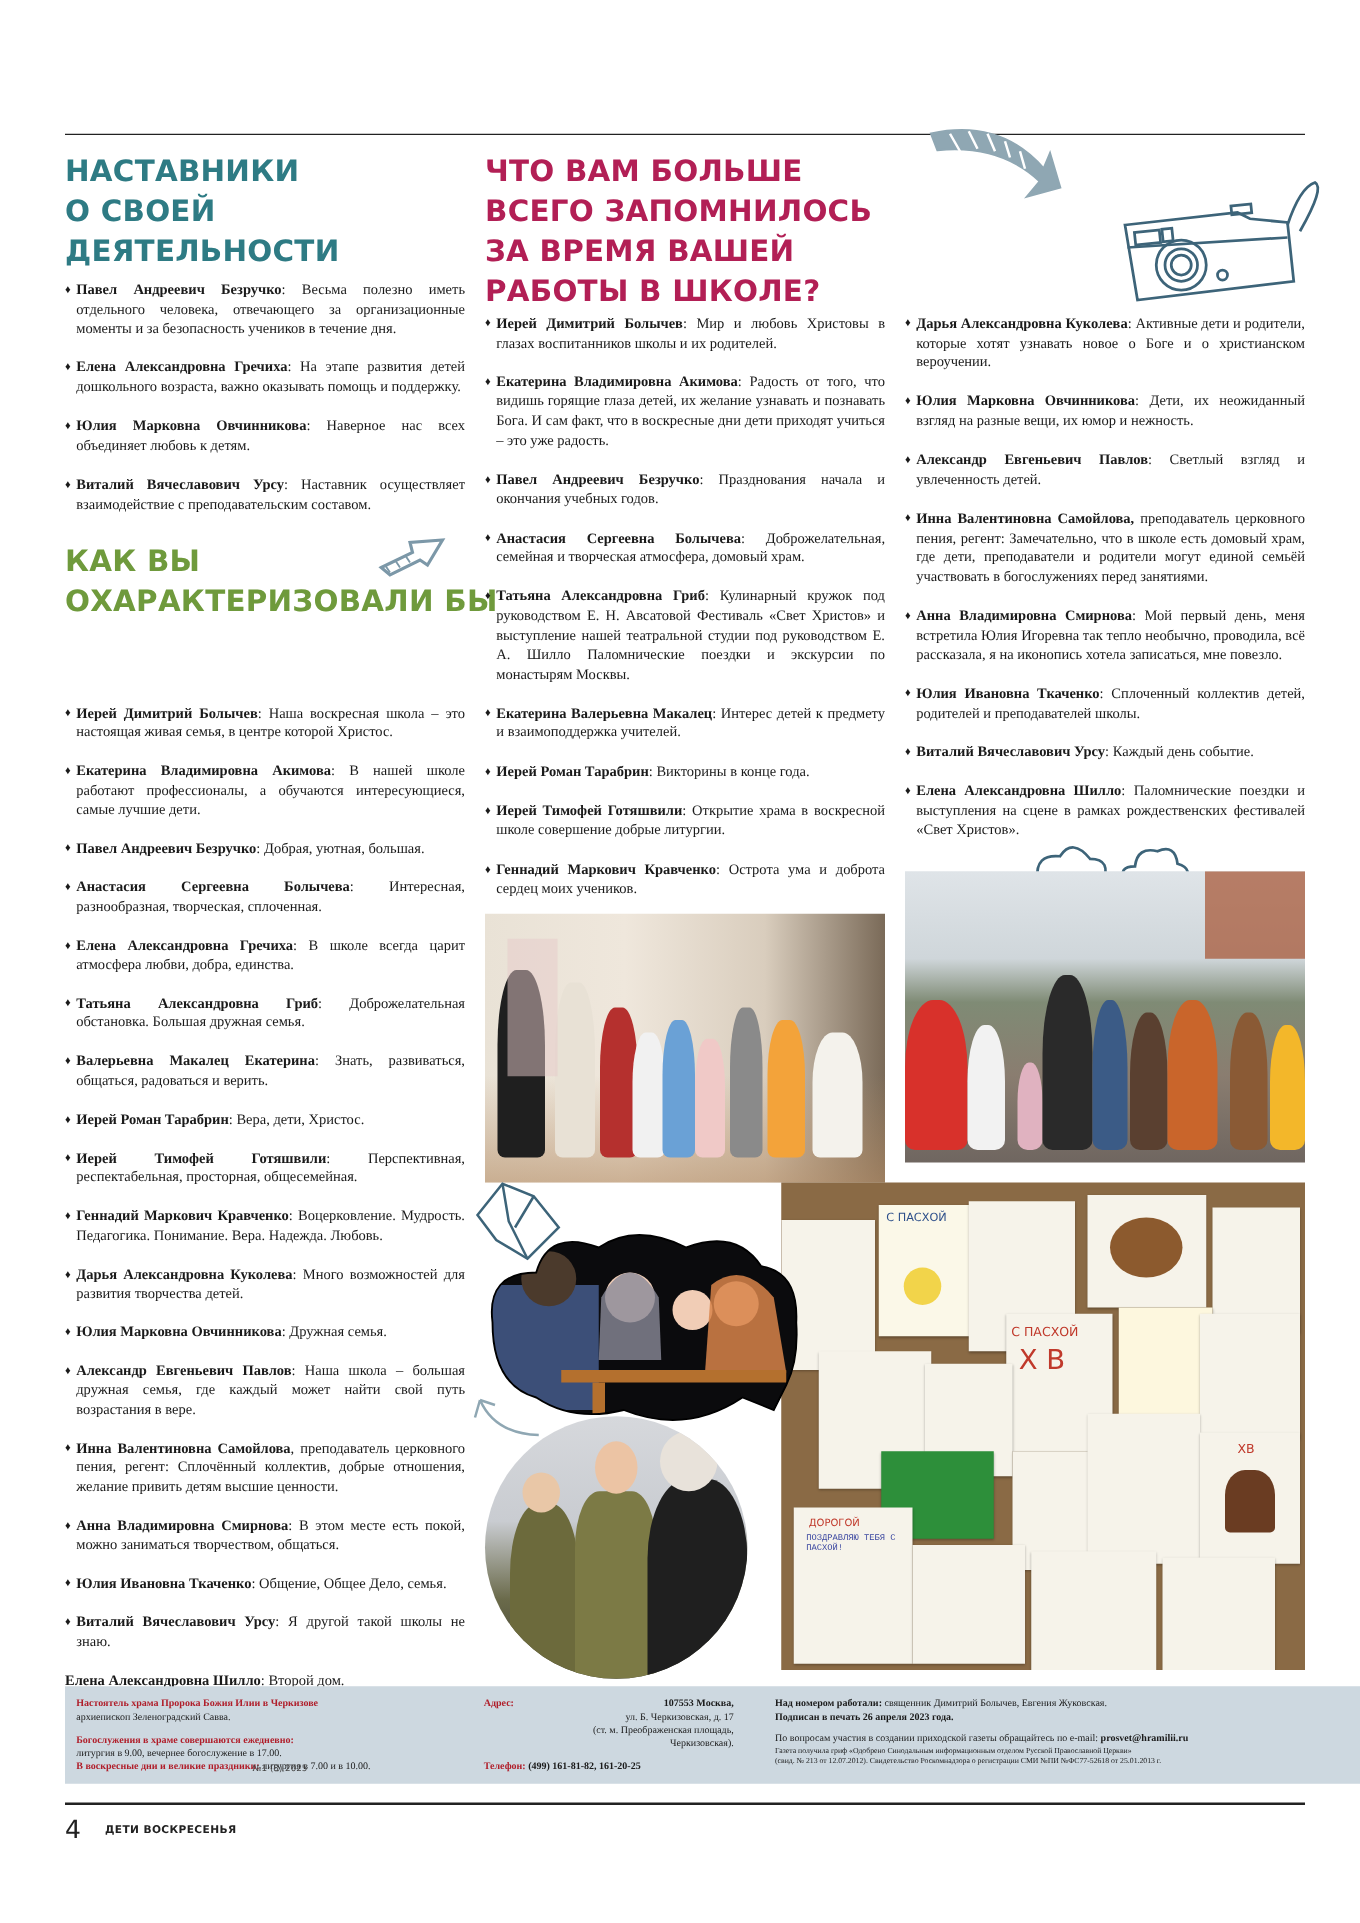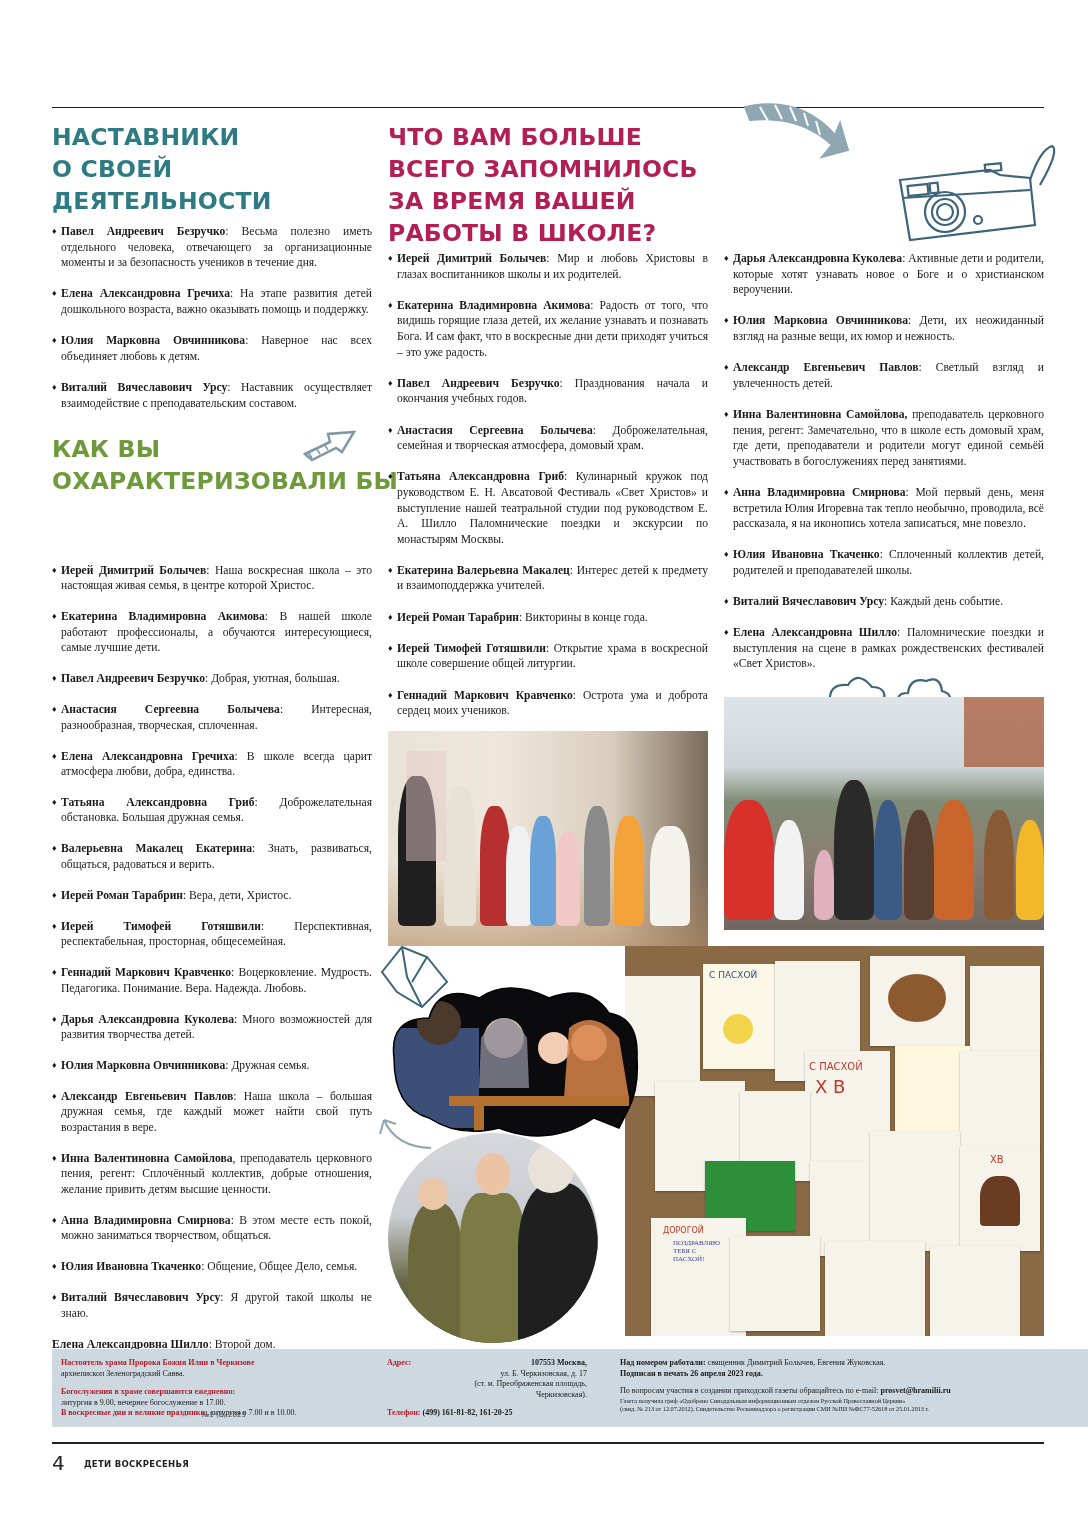--- a/index.html
+++ b/index.html
@@ -129,21 +129,21 @@
 </div>
 
 <div class="col" style="left:388px;top:251px;width:320px;" id="list-s3a">
     <div class="entry"><span class="bullet">♦</span><b>Иерей Димитрий Болычев</b><span>: Мир и любовь Христовы в глазах воспитанников школы и их родителей.</span></div>
     <div class="entry"><span class="bullet">♦</span><b>Екатерина Владимировна Акимова</b><span>: Радость от того, что видишь горящие глаза детей, их желание узнавать и познавать Бога. И сам факт, что в воскресные дни дети приходят учиться – это уже радость.</span></div>
     <div class="entry"><span class="bullet">♦</span><b>Павел Андреевич Безручко</b><span>: Празднования начала и окончания учебных годов.</span></div>
     <div class="entry"><span class="bullet">♦</span><b>Анастасия Сергеевна Болычева</b><span>: Доброжелательная, семейная и творческая атмосфера, домовый храм.</span></div>
     <div class="entry"><span class="bullet">♦</span><b>Татьяна Александровна Гриб</b><span>: Кулинарный кружок под руководством Е. Н. Авсатовой Фестиваль «Свет Христов» и выступление нашей театральной студии под руководством Е. А. Шилло Паломнические поездки и экскурсии по монастырям Москвы.</span></div>
     <div class="entry"><span class="bullet">♦</span><b>Екатерина Валерьевна Макалец</b><span>: Интерес детей к предмету и взаимоподдержка учителей.</span></div>
     <div class="entry"><span class="bullet">♦</span><b>Иерей Роман Тарабрин</b><span>: Викторины в конце года.</span></div>
-    <div class="entry"><span class="bullet">♦</span><b>Иерей Тимофей Готяшвили</b><span>: Открытие храма в воскресной школе совершение общей литургии.</span></div>
+    <div class="entry"><span class="bullet">♦</span><b>Иерей Тимофей Готяшвили</b><span>: Открытие храма в воскресной школе совершение добрые литургии.</span></div>
     <div class="entry"><span class="bullet">♦</span><b>Геннадий Маркович Кравченко</b><span>: Острота ума и доброта сердец моих учеников.</span></div>
   </div>
 <div class="col" style="left:724px;top:251px;width:320px;" id="list-s3b">
     <div class="entry"><span class="bullet">♦</span><b>Дарья Александровна Куколева</b><span>: Активные дети и родители, которые хотят узнавать новое о Боге и о христианском вероучении.</span></div>
     <div class="entry"><span class="bullet">♦</span><b>Юлия Марковна Овчинникова</b><span>: Дети, их неожиданный взгляд на разные вещи, их юмор и нежность.</span></div>
     <div class="entry"><span class="bullet">♦</span><b>Александр Евгеньевич Павлов</b><span>: Светлый взгляд и увлеченность детей.</span></div>
     <div class="entry"><span class="bullet">♦</span><b>Инна Валентиновна Самойлова,</b><span> преподаватель церковного пения, регент: Замечательно, что в школе есть домовый храм, где дети, преподаватели и родители могут единой семьёй участвовать в богослужениях перед занятиями.</span></div>
     <div class="entry"><span class="bullet">♦</span><b>Анна Владимировна Смирнова</b><span>: Мой первый день, меня встретила Юлия Игоревна так тепло необычно, проводила, всё рассказала, я на иконопись хотела записаться, мне повезло.</span></div>
     <div class="entry"><span class="bullet">♦</span><b>Юлия Ивановна Ткаченко</b><span>: Сплоченный коллектив детей, родителей и преподавателей школы.</span></div>
     <div class="entry"><span class="bullet">♦</span><b>Виталий Вячеславович Урсу</b><span>: Каждый день событие.</span></div>
@@ -196,36 +196,36 @@
     <div style="position:absolute;left:20px;top:50px;width:30px;height:30px;border-radius:50%;background:#f2d44a;"></div>
   </div>
   <div class="card" style="left:150px;top:15px;width:85px;height:120px;"></div>
   <div class="card" style="left:245px;top:10px;width:95px;height:90px;">
     <div style="position:absolute;left:18px;top:18px;width:58px;height:48px;border-radius:50%;background:#8c5a2e;"></div>
   </div>
   <div class="card" style="left:345px;top:20px;width:70px;height:100px;"></div>
   <div class="card" style="left:0;top:30px;width:75px;height:120px;"></div>
   <div class="card" style="left:180px;top:105px;width:85px;height:110px;">
     <div style="font-family:'DejaVu Sans',sans-serif;font-size:10px;color:#c0392b;padding:10px 4px 0;">С ПАСХОЙ</div>
-    <div style="font-family:'DejaVu Sans',sans-serif;font-size:18px;color:#c0392b;padding:4px 10px;">Х В</div>
+    <div style="font-family:'DejaVu Sans',sans-serif;font-size:22px;color:#c0392b;padding:4px 10px;">Х В</div>
   </div>
   <div class="card" style="left:270px;top:100px;width:75px;height:90px;background:#fdf7de;"></div>
   <div class="card" style="left:335px;top:105px;width:80px;height:100px;"></div>
   <div class="card" style="left:30px;top:135px;width:90px;height:110px;"></div>
   <div class="card" style="left:115px;top:145px;width:70px;height:90px;"></div>
   <div class="card" style="left:80px;top:215px;width:90px;height:70px;background:#2d8f3a;"></div>
   <div class="card" style="left:185px;top:215px;width:80px;height:95px;"></div>
   <div class="card" style="left:245px;top:185px;width:90px;height:120px;"></div>
   <div class="card" style="left:335px;top:200px;width:80px;height:105px;">
     <div style="font-family:'DejaVu Sans',sans-serif;font-size:10px;color:#c0392b;padding:8px 30px;">ХВ</div>
     <div style="position:absolute;left:20px;top:30px;width:40px;height:50px;background:#6a3c22;border-radius:40% 40% 4px 4px;"></div>
   </div>
-  <div class="card" style="left:26px;top:260px;width:95px;height:125px;margin-top:12px;">
+  <div class="card" style="left:10px;top:260px;width:95px;height:125px;">
     <div style="font-family:'DejaVu Sans',sans-serif;font-size:8px;color:#c0392b;padding:8px 12px 0;">ДОРОГОЙ</div>
-    <div style="font-family:Liberation Serif, serif;font-size:7px;color:#3b47a0;padding:4px 22px;">ПОЗДРАВЛЯЮ ТЕБЯ С ПАСХОЙ!</div>
+    <div style="font-family:Liberation Mono, monospace;font-size:7px;color:#3b47a0;padding:4px 10px;">ПОЗДРАВЛЯЮ ТЕБЯ С ПАСХОЙ!</div>
   </div>
   <div class="card" style="left:105px;top:290px;width:90px;height:95px;"></div>
   <div class="card" style="left:200px;top:295px;width:100px;height:95px;"></div>
   <div class="card" style="left:305px;top:300px;width:90px;height:90px;"></div>
 </div>
 
 <svg class="photo ph-cloud" viewBox="0 0 250 180">
   <defs>
     <clipPath id="cloudclip">
       <path d="M5 80 Q0 40 40 40 Q50 5 90 20 Q120 0 160 20 Q200 5 220 35 Q250 40 248 80 Q250 110 240 130 L230 150 L205 140 Q160 170 110 150 Q70 160 40 140 Q5 130 5 80 Z"></path>

